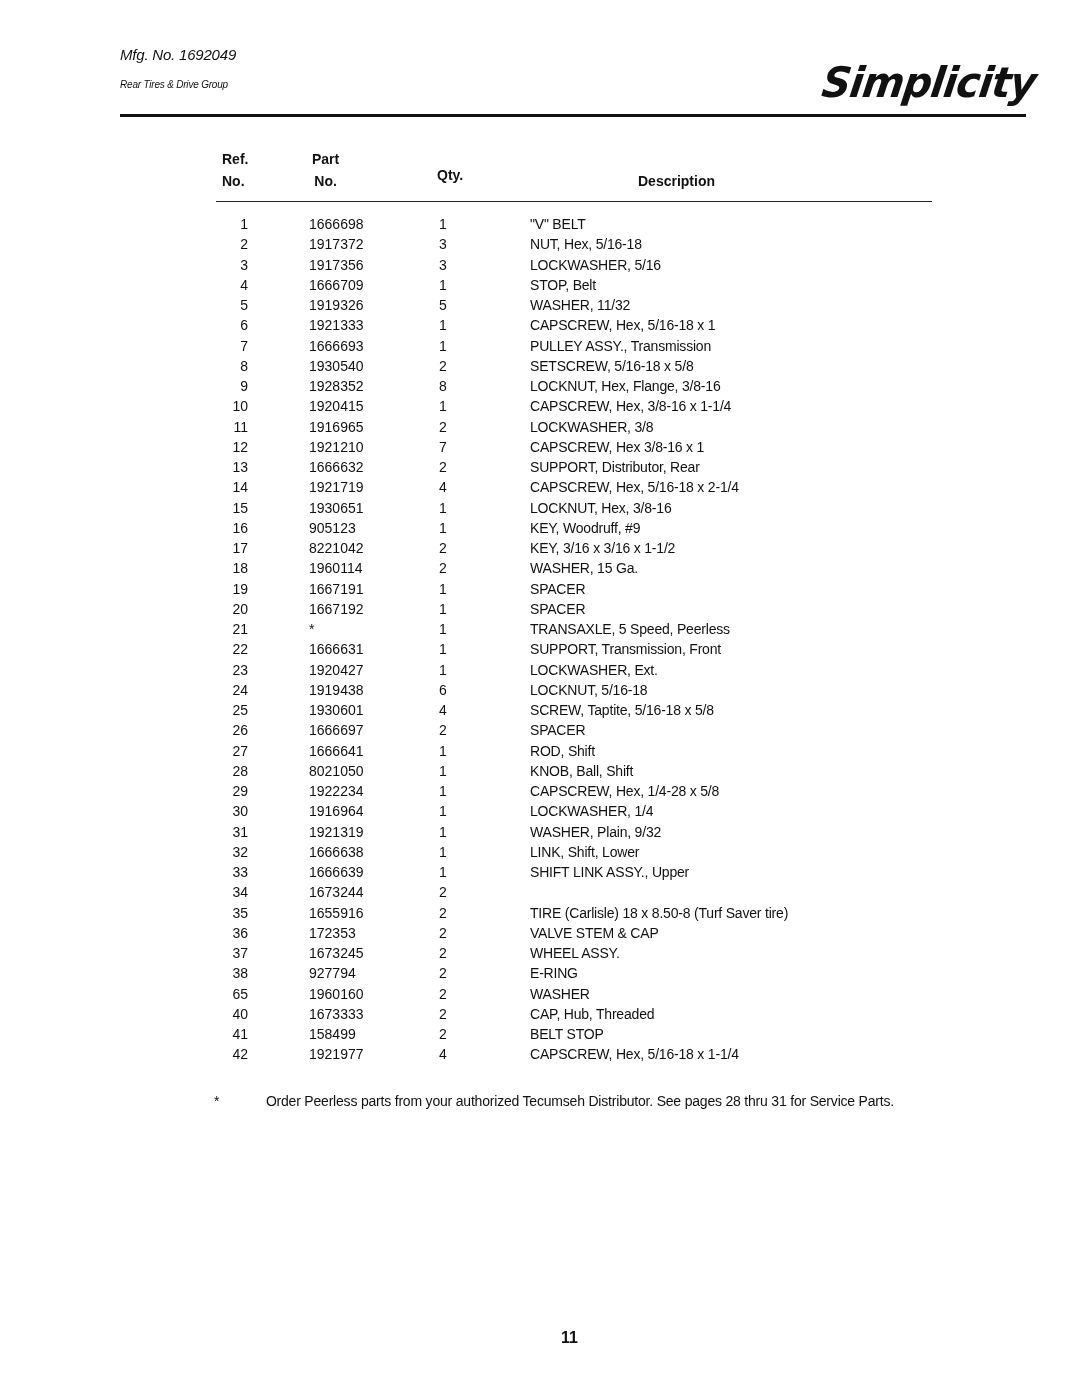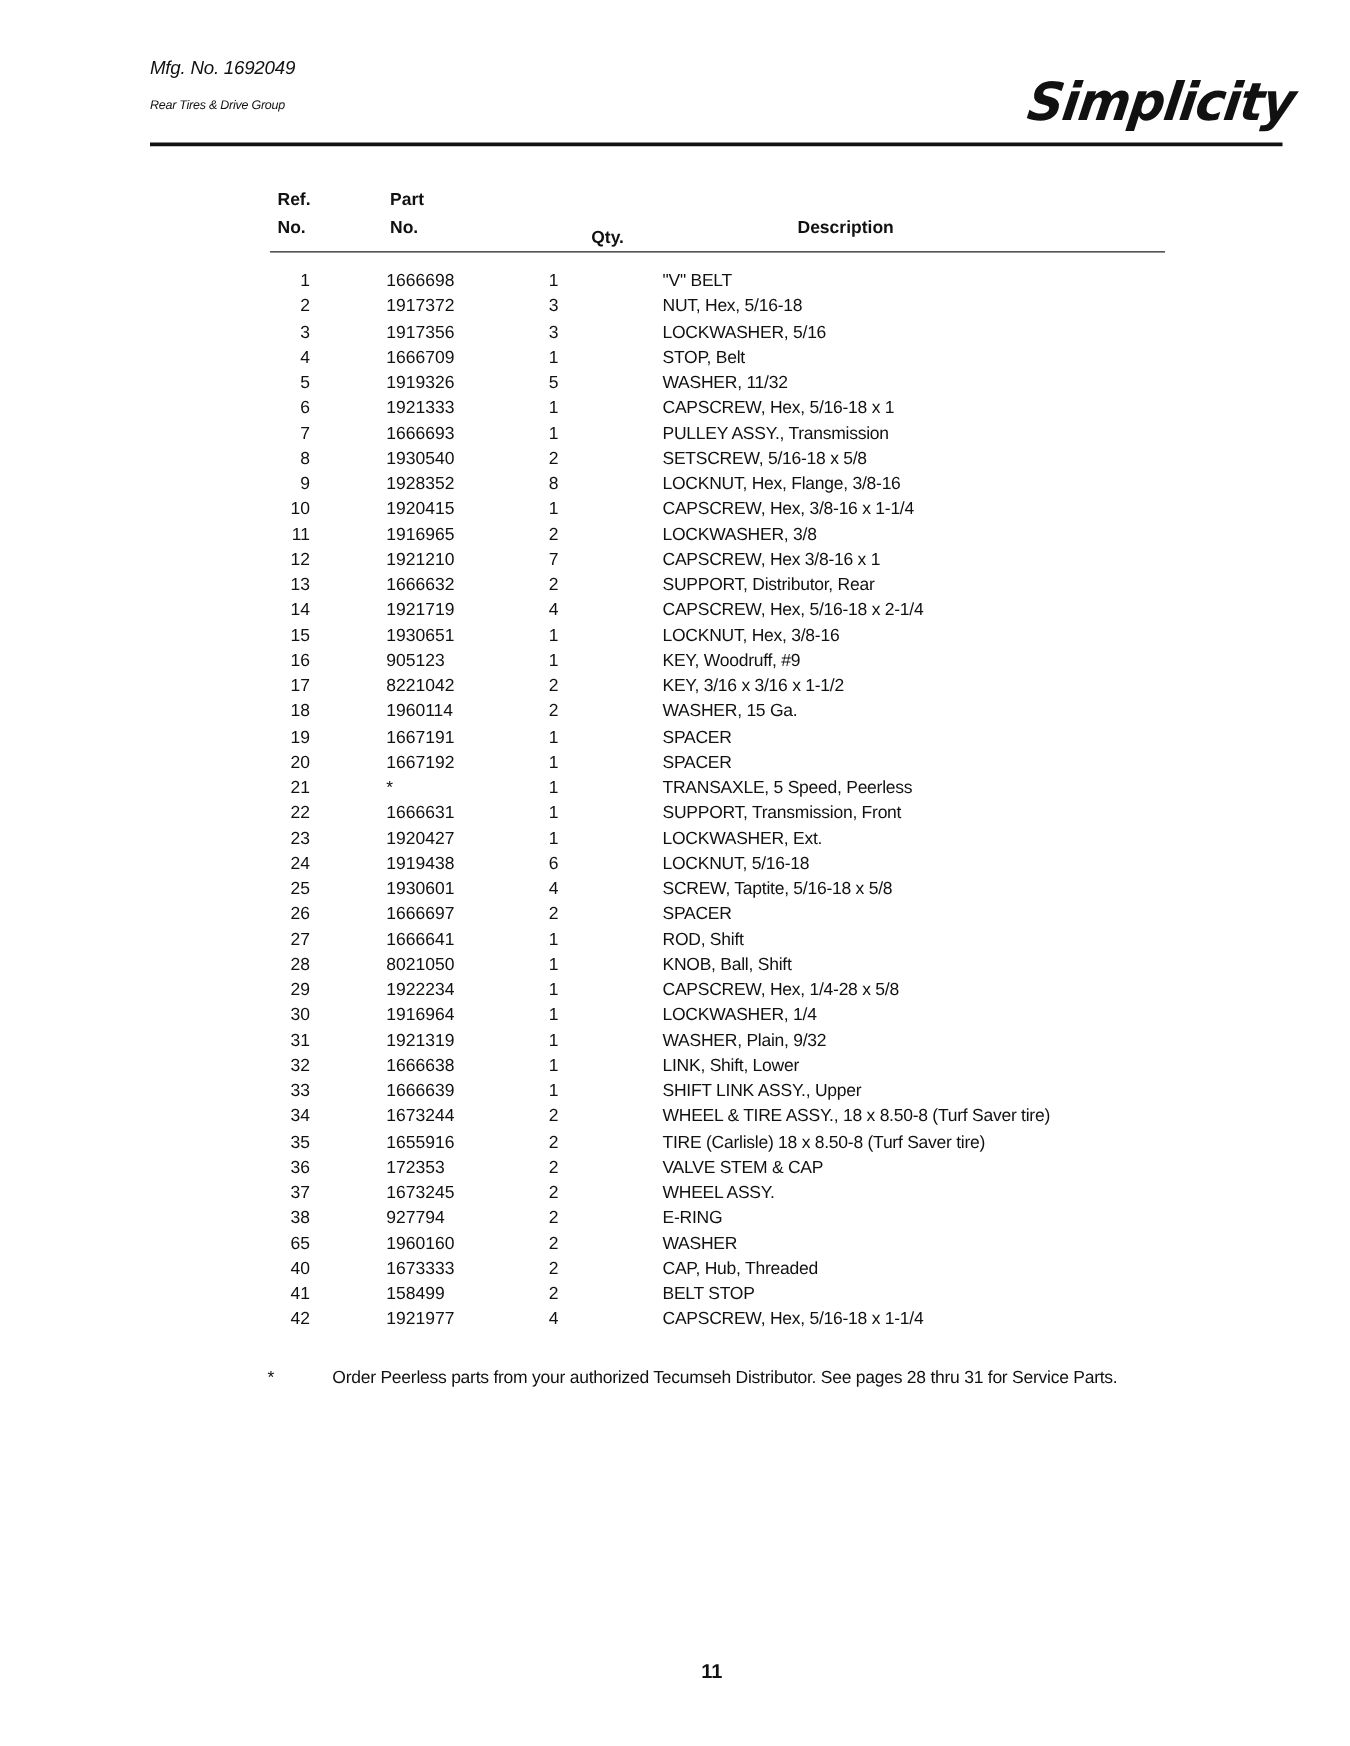--- a/index.html
+++ b/index.html
@@ -121,25 +121,25 @@
   <div class="mfg">Mfg. No. 1692049</div>
   <div class="section-title">Rear Tires &amp; Drive Group</div>
   <div class="brand">Simplicity</div>
   <div class="header-rule"></div>
 
   <div>
     <div class="col-head" style="left:222px; top:148px;">
       <div>Ref.</div>
       <div>No.</div>
     </div>
-    <div class="col-head" style="left:312px; top:148px;">
+    <div class="col-head" style="left:312px; top:148px;text-align:center;">
       <div>Part</div>
       <div>No.</div>
     </div>
-    <div class="col-head" style="left:437px; top:178px;margin-left:36px;">Qty.</div>
+    <div class="col-head" style="left:437px; top:164px;">Qty.</div>
     <div class="col-head" style="left:638px; top:170px;">Description</div>
     <div class="table-rule"></div>
 
     <div class="rows" id="rows">
         <div class="row">
           <span class="c-ref">1</span>
           <span class="c-part">1666698</span>
           <span class="c-qty">1</span>
           <span class="c-desc">"V" BELT</span>
         </div>
@@ -332,21 +332,20 @@
         <div class="row">
           <span class="c-ref">33</span>
           <span class="c-part">1666639</span>
           <span class="c-qty">1</span>
           <span class="c-desc">SHIFT LINK ASSY., Upper</span>
         </div>
         <div class="row">
           <span class="c-ref">34</span>
           <span class="c-part">1673244</span>
           <span class="c-qty">2</span>
-          <span class="c-desc">WHEEL &amp; TIRE ASSY., 18 x 8.50-8 (Turf Saver tire)</span>
         </div>
         <div class="row">
           <span class="c-ref">35</span>
           <span class="c-part">1655916</span>
           <span class="c-qty">2</span>
           <span class="c-desc">TIRE (Carlisle) 18 x 8.50-8 (Turf Saver tire)</span>
         </div>
         <div class="row">
           <span class="c-ref">36</span>
           <span class="c-part">172353</span>

